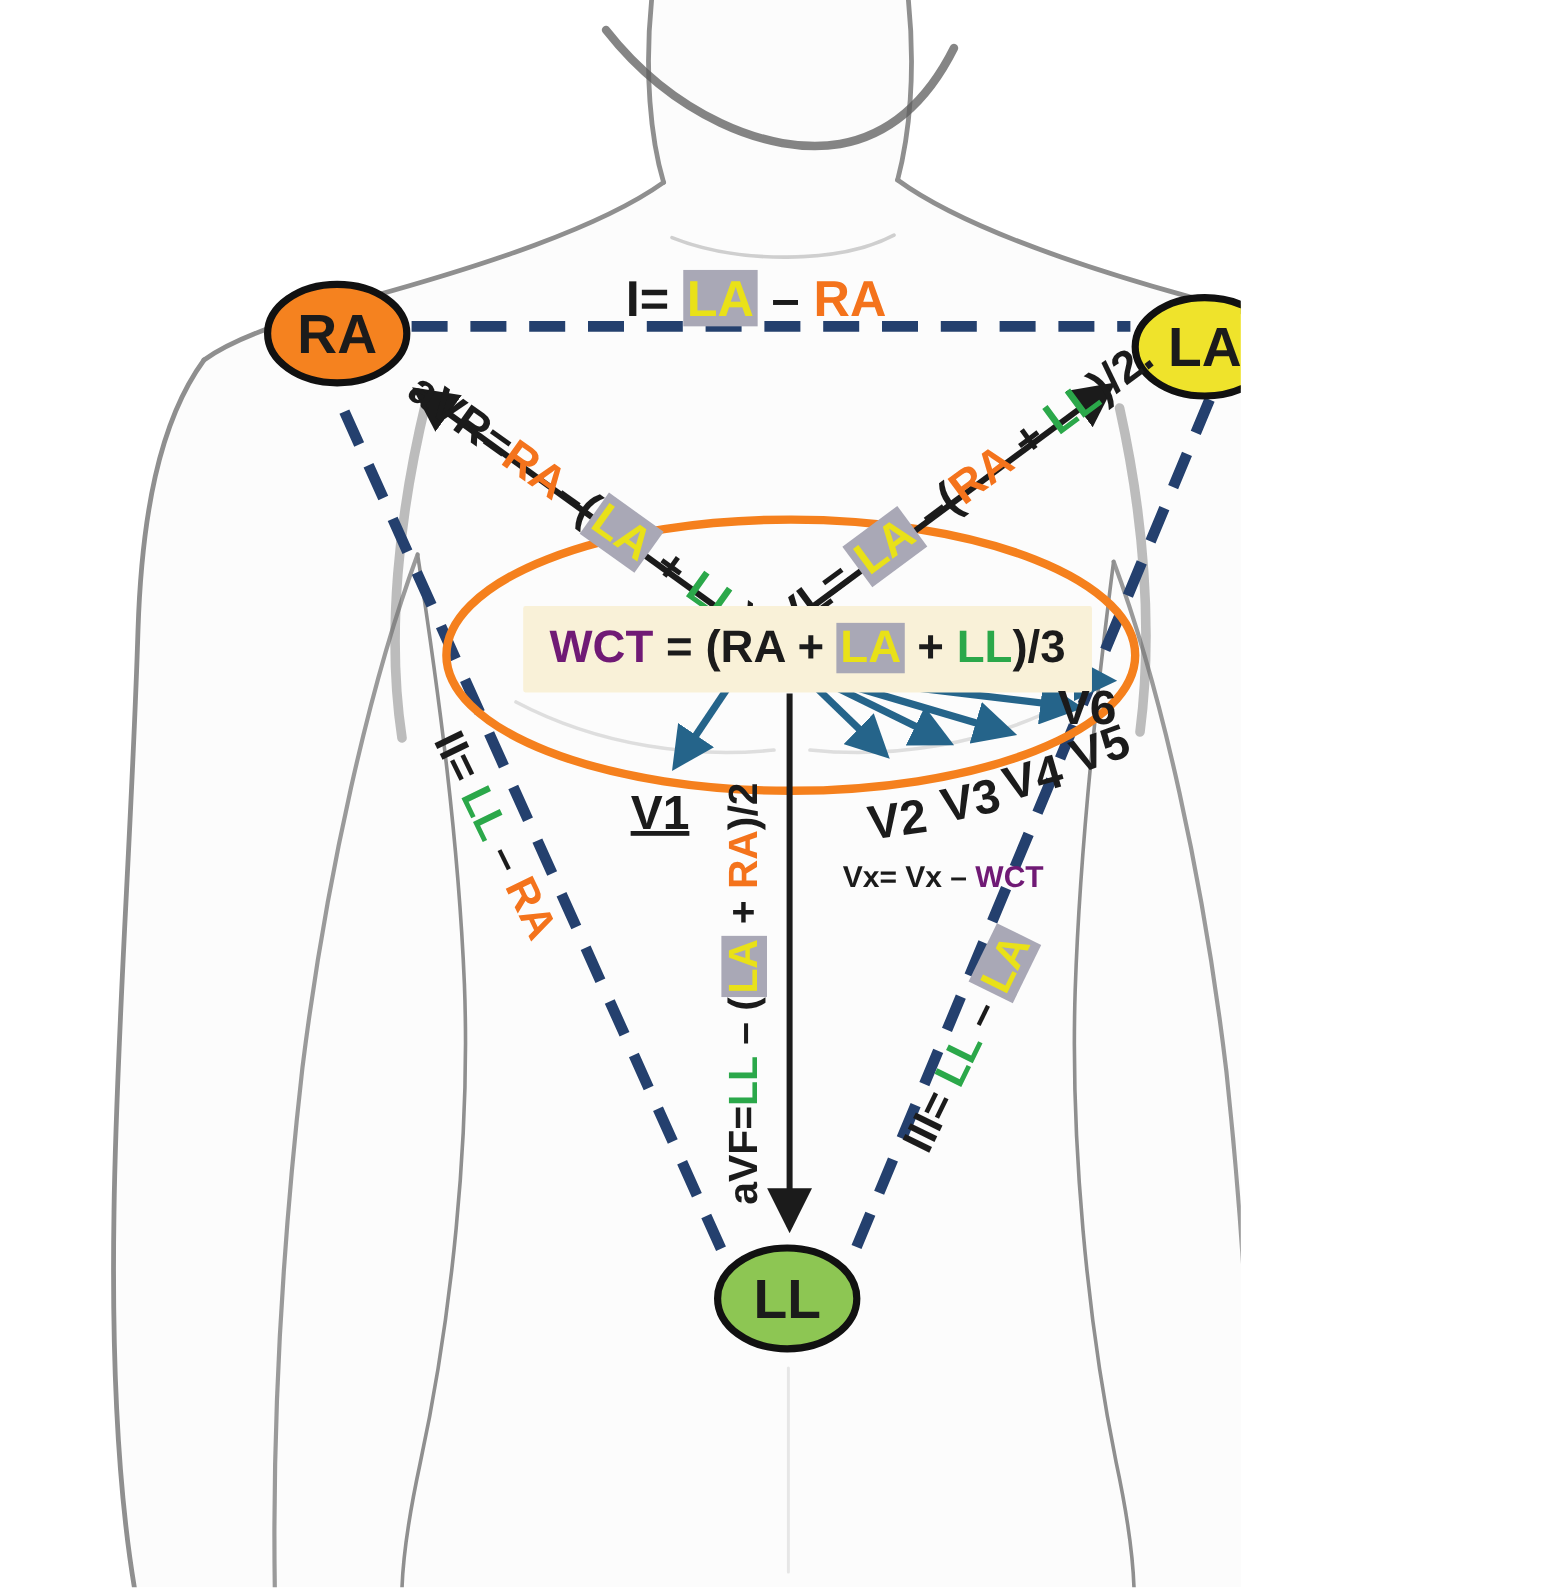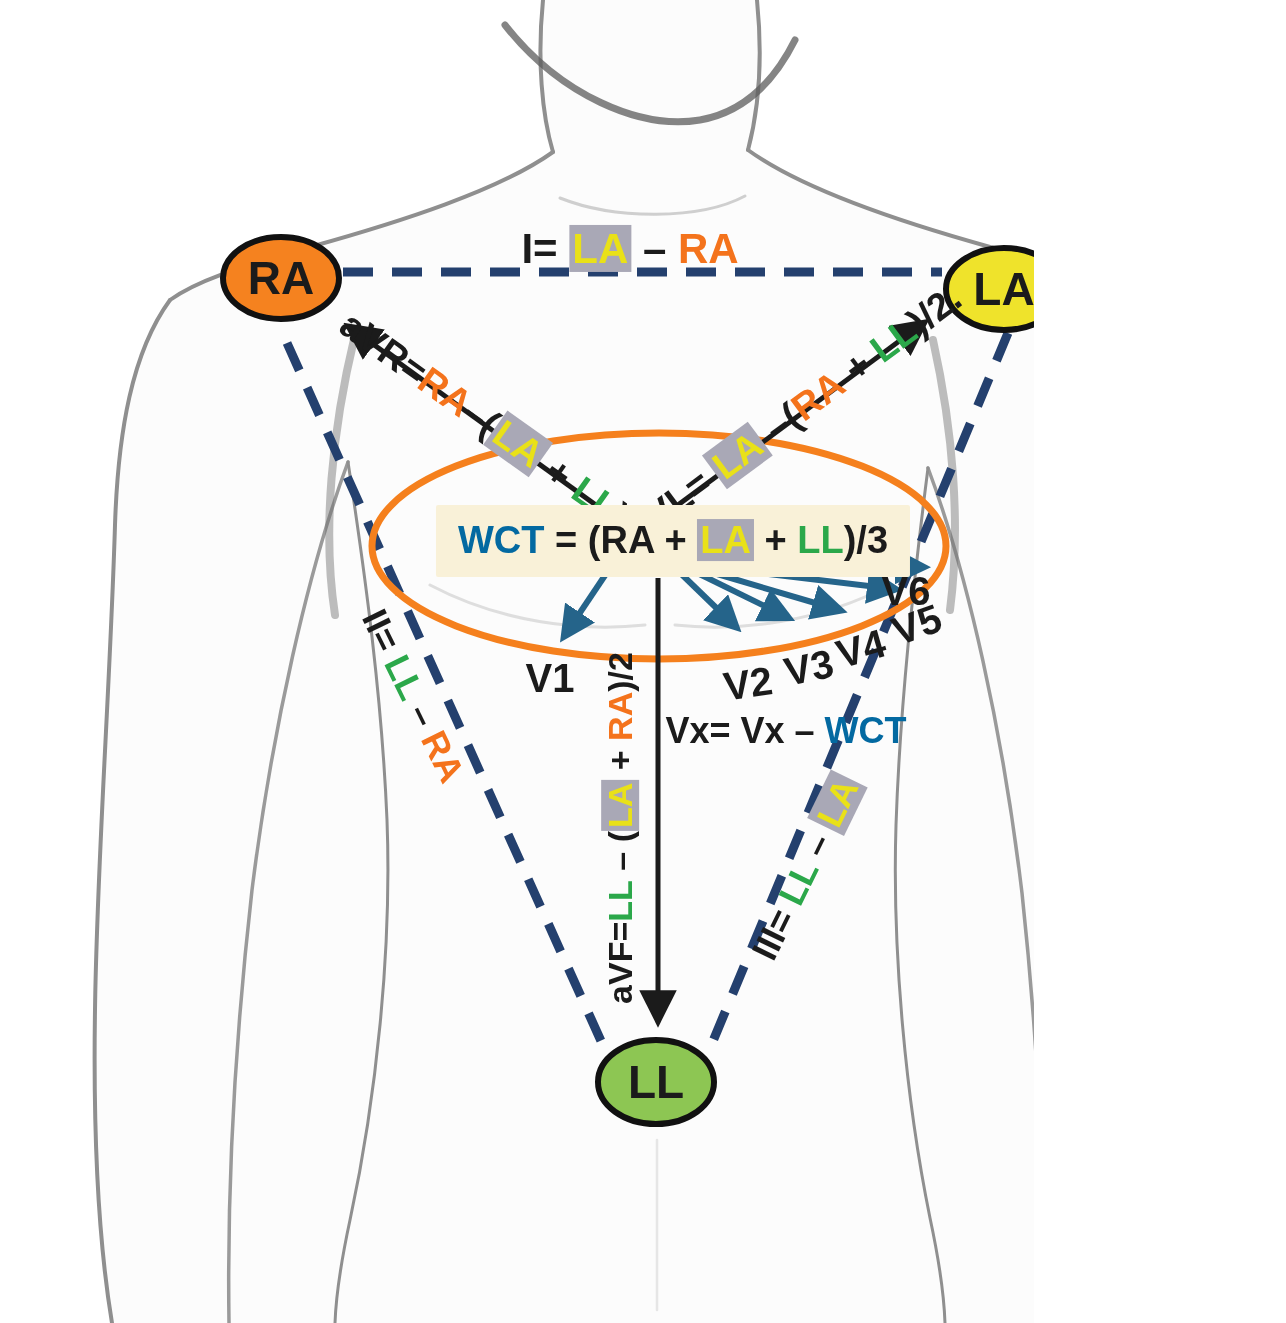--- a/index.html
+++ b/index.html
@@ -11,38 +11,38 @@
   .overlay{position:absolute;left:0;top:0;width:100%;height:100%;padding-left:34px;}
   .formula{
     position:absolute;white-space:pre;font-weight:600;color:#1b1b1b;
     transform-origin:center;line-height:1.05;
   }
   .tok{font-weight:600;}
   .tok-k{color:#1b1b1b;}
   .tok-ra{color:#f4731c;font-weight:700;}
   .tok-ll{color:#2ba84a;font-weight:700;}
   .tok-la{color:#e9e118;background:#a9a8b6;padding:0 3px;font-weight:700;}
-  .tok-wct{color:#0369a1;font-weight:700;}
+  .tok-wct{color:#701a75;font-weight:700;}
   
   .f-lead1{left:630px;top:249px;font-size:42px;transform:translate(-50%,-50%);}
   .f-avr  {left:497px;top:430px;font-size:38px;transform:translate(-50%,-50%) rotate(35.5deg);}
   .f-avl  {left:795px;top:414px;font-size:38px;transform:translate(-50%,-50%) rotate(-36.5deg);}
   .f-lead2{left:413px;top:696px;font-size:36px;transform:translate(-50%,-50%) rotate(64deg);}
   .f-lead3{left:806px;top:868px;font-size:36px;transform:translate(-50%,-50%) rotate(-64deg);}
   .f-avf  {left:621px;top:828px;font-size:34px;transform:translate(-50%,-50%) rotate(-90deg);}
-  .f-vx   {left:786px;top:731px;font-size:36px;transform:translate(-50%,-50%);}
+  .f-vx   {left:786px;top:731px;font-size:25px;transform:translate(-50%,-50%);}
   .f-wct{
     left:673px;top:541px;font-size:38px;transform:translate(-50%,-50%);
     background:#f9f1d8;padding:16px 22px;border-radius:2px;
   }
   .vlabel{
     position:absolute;font-size:40px;font-weight:600;color:#1b1b1b;
     transform-origin:center;white-space:nowrap;
   }
-  .v1{left:550px;top:678px;transform:translate(-50%,-50%);}
+  .v1{left:550px;top:678px;transform:translate(-50%,-50%);text-decoration:underline;}
   .v2{left:748px;top:684px;transform:translate(-50%,-50%) rotate(-8deg);}
   .v3{left:809px;top:668px;transform:translate(-50%,-50%) rotate(-12deg);}
   .v4{left:861px;top:649px;transform:translate(-50%,-50%) rotate(-16deg);}
   .v5{left:917px;top:625px;transform:translate(-50%,-50%) rotate(-20deg);}
   .v6{left:906px;top:591px;transform:translate(-50%,-50%);}
   .electrode-label{font-size:46px;font-weight:600;fill:#1b1b1b;}
 </style>
 </head>
 <body>
 

